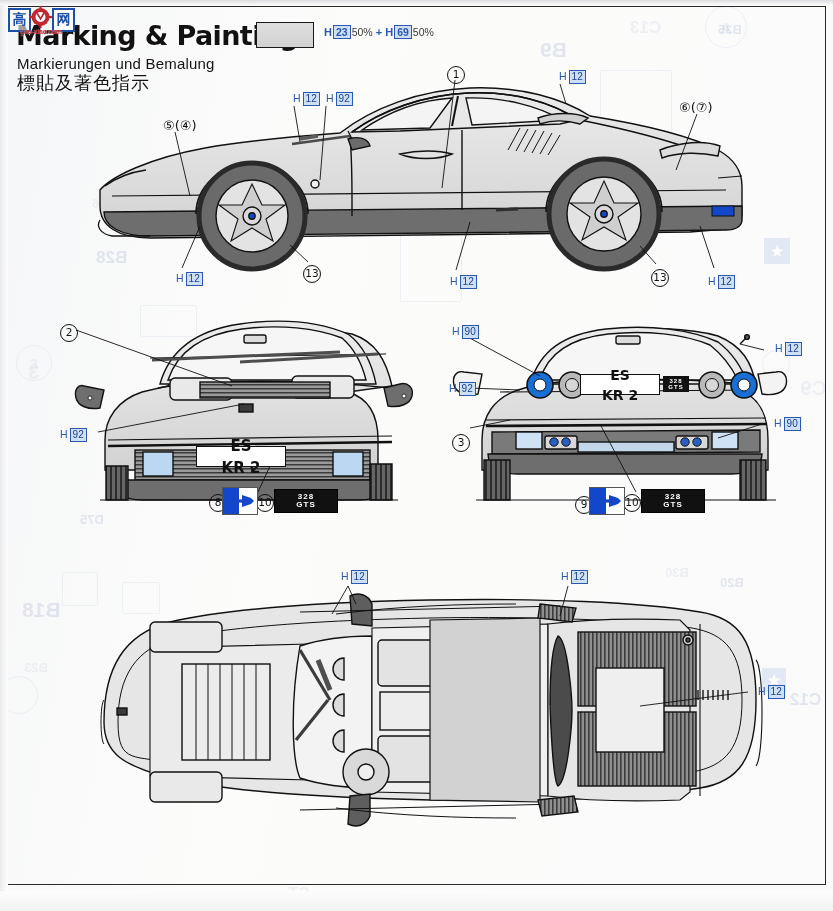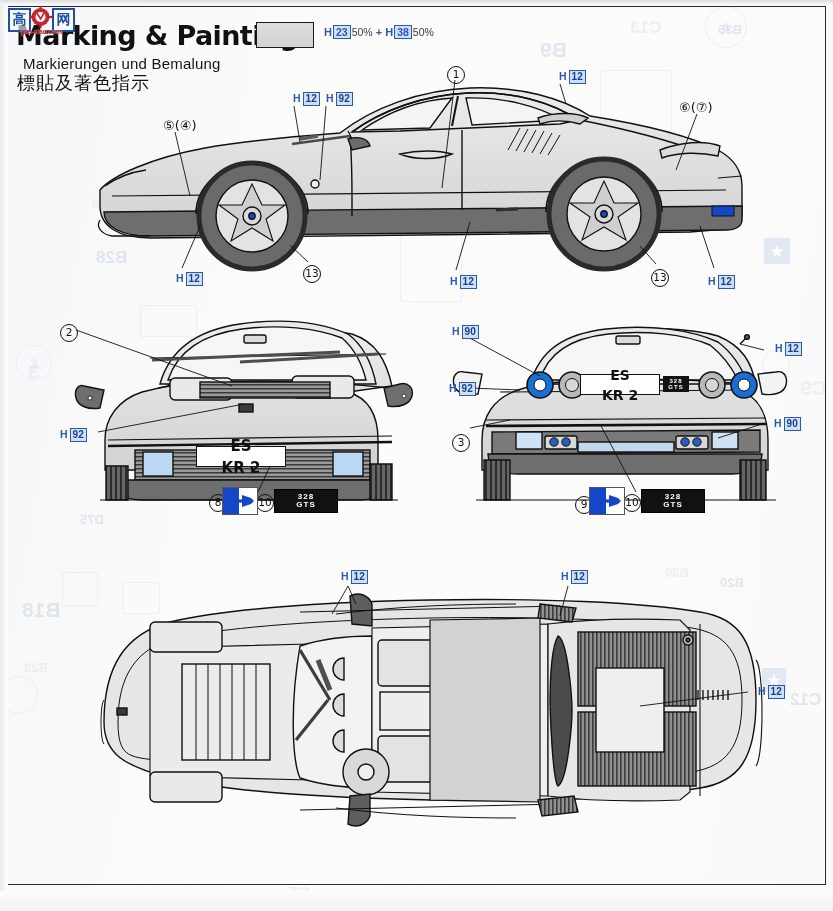--- a/index.html
+++ b/index.html
@@ -84,41 +84,41 @@
     font-family:"DejaVu Sans", sans-serif;
     font-weight:700;font-size:27px;letter-spacing:-0.6px;color:#111;
     white-space:nowrap;
   }
   .subs{position:absolute;left:17px;top:54px;width:330px;}
   .sub{
     font-size:15.5px;color:#141414;line-height:19px;white-space:nowrap;
     font-family:"DejaVu Sans", sans-serif;
   }
   .sub.jp{font-size:16px;letter-spacing:.5px;}
-  .sub.eu{font-family:"Liberation Sans", sans-serif;font-size:15px;letter-spacing:.2px;margin-left:6px;}
+  .sub.eu{font-family:"Liberation Sans", sans-serif;font-size:15px;letter-spacing:.2px;}
   .sub.cn{font-size:18px;letter-spacing:1px;}
 
   
   .swatch-wrap{position:absolute;left:256px;top:22px;}
   .swatch{
     width:56px;height:24px;border:1.4px solid #1a1a1a;
     background:linear-gradient(180deg,#dedede,#d2d2d2);
   }
   .swatch-text{
     position:absolute;left:68px;top:4px;white-space:nowrap;
     font-size:11px;color:#2a59b5;font-weight:700;
   }
   .swatch-text .num{
     background:#cfe0f5;padding:0 2px;border:1px solid #2a59b5;margin:0 1px;font-size:10.5px;
   }
   .swatch-text .pct{font-weight:400;color:#3a3a3a;font-size:10.5px;}
 
   
   .hlab{
-    position:absolute;white-space:nowrap;font-size:10.5px;font-weight:700;
+    position:absolute;white-space:nowrap;font-size:10.5px;font-weight:400;
     color:#2a59b5;z-index:30;line-height:12px;padding-left:8px;
   }
   .hlab .hn{
     display:inline-block;background:#cfe0f5;border:1px solid #2a59b5;
     padding:0 2px;margin-left:2px;color:#17408f;font-size:10px;
   }
   
   .circ{
     position:absolute;width:16px;height:16px;border:1.2px solid #111;border-radius:50%;
     font-size:10.5px;line-height:14px;text-align:center;color:#111;background:transparent;
@@ -567,21 +567,21 @@
   <div class="subs">
     <div class="sub eu">Markierungen und Bemalung</div>
     <div class="sub cn">標貼及著色指示</div>
   </div>
 
   <div class="swatch-wrap">
     <div class="swatch"></div>
     <div class="swatch-text">
       <span>H</span><span class="num">23</span><span class="pct">50%</span>
       <span>+</span>
-      <span>H</span><span class="num">38</span><span class="pct">50%</span>
+      <span>H</span><span class="num">69</span><span class="pct">50%</span>
     </div>
   </div>
 
   <div id="labels-host">
       <div class="hlab" style="left: 285px; top: 92px;"><span>H</span><span class="hn">12</span></div>
       <div class="hlab" style="left: 318px; top: 92px;"><span>H</span><span class="hn">92</span></div>
       <div class="hlab" style="left: 551px; top: 70px;"><span>H</span><span class="hn">12</span></div>
       <div class="hlab" style="left: 168px; top: 272px;"><span>H</span><span class="hn">12</span></div>
       <div class="hlab" style="left: 442px; top: 275px;"><span>H</span><span class="hn">12</span></div>
       <div class="hlab" style="left: 700px; top: 275px;"><span>H</span><span class="hn">12</span></div>

